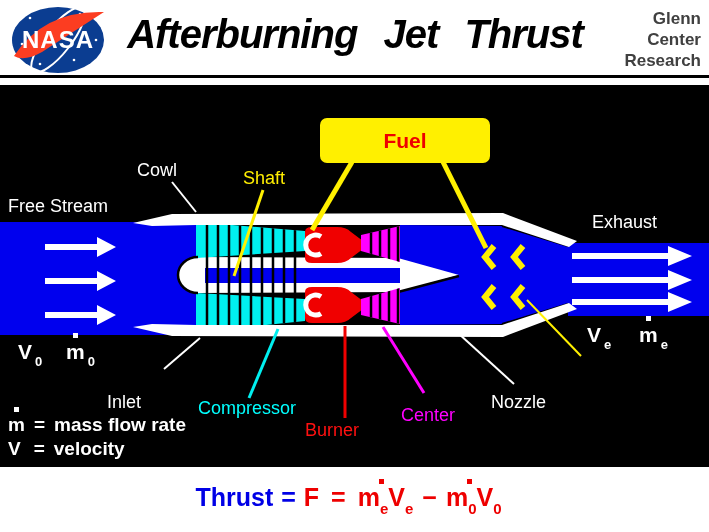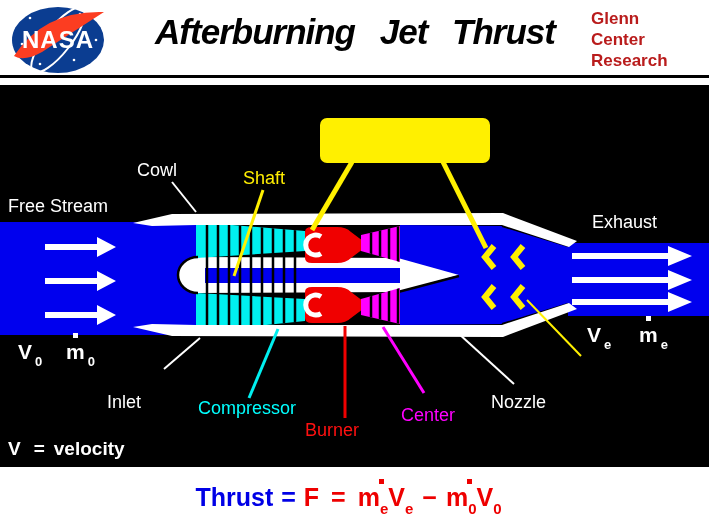--- a/index.html
+++ b/index.html
@@ -1,23 +1,23 @@
 <!DOCTYPE html>
 <html><head>
 <meta charset="utf-8">
 <style>
   html,body{margin:0;padding:0;background:#ffffff;}
   #page{position:relative;width:709px;height:532px;background:#ffffff;overflow:hidden;
         font-family:"Liberation Sans",sans-serif;}
   
   #hdr-title{position:absolute;left:120px;top:12px;width:470px;text-align:center;
-             font-size:35px;font-weight:bold;font-style:italic;color:#000;
+             font-size:40px;font-weight:bold;font-style:italic;color:#000;
              word-spacing:16px;letter-spacing:-1px;}
-  #hdr-org{position:absolute;right:8px;top:8px;width:110px;text-align:left;
-           font-size:17px;font-weight:bold;color:#b91c1c;line-height:21px;}
+  #hdr-org{position:absolute;right:8px;top:8px;width:110px;text-align:right;
+           font-size:17px;font-weight:bold;color:#404040;line-height:21px;}
   
   .lbl{position:absolute;font-weight:normal;font-size:18px;white-space:nowrap;z-index:5;}
   .white{color:#ffffff}.yellow{color:#ffee00}.cyan{color:#00ffff}
   .red{color:#ff1010}.magenta{color:#ff00ff}
   
   .var{position:absolute;color:#ffffff;font-weight:bold;font-size:21px;z-index:5;}
   .var .sub{font-size:13px;position:relative;top:7px;left:3px;}
   .base-wrap{position:relative;display:inline-block;}
   .overdot{position:absolute;width:5px;height:5px;background:#ffffff;left:50%;
            margin-left:-2px;top:-7px;}
@@ -152,40 +152,44 @@
     <line x1="278" y1="329" x2="249" y2="398" stroke="#00efef" stroke-width="3"></line>
     <line x1="345" y1="326" x2="345" y2="418" stroke="#f00000" stroke-width="3"></line>
     <line x1="383" y1="327" x2="424" y2="393" stroke="#ff00ff" stroke-width="3"></line>
     <line x1="458" y1="333" x2="514" y2="384" stroke="#ffffff" stroke-width="2"></line>
     <line x1="527" y1="300" x2="581" y2="356" stroke="#fff000" stroke-width="2"></line>
   </svg>
 
   <div class="lbl white" style="left:8px;top:196px;">Free Stream</div>
   <div class="lbl white" style="left:137px;top:160px;">Cowl</div>
   <div class="lbl yellow" style="left:243px;top:168px;text-align:right;">Shaft</div>
+  <div id="fuel-label">Fuel</div>
   <div class="lbl white" style="left:592px;top:212px;">Exhaust</div>
   <div class="lbl white" style="left:107px;top:370px;margin-top:22px;">Inlet</div>
   <div class="lbl cyan" style="left:198px;top:398px;">Compressor</div>
   <div class="lbl red" style="left:305px;top:420px;text-align:center;">Burner</div>
   <div class="lbl magenta" style="left:401px;top:405px;">Center</div>
   <div class="lbl white" style="left:491px;top:392px;">Nozzle</div>
 
   <div class="var" style="left:18px;top:340px;">
     <span>V</span><span class="sub">0</span>
   </div>
   <div class="var" style="left:66px;top:340px;">
     <span class="base-wrap"><span>m</span><span class="overdot"></span></span><span class="sub">0</span>
   </div>
   <div class="var" style="left:587px;top:323px;">
     <span>V</span><span class="sub">e</span>
   </div>
   <div class="var" style="left:639px;top:323px;">
     <span class="base-wrap"><span>m</span><span class="overdot"></span></span><span class="sub">e</span>
   </div>
 
+  <div class="legend" style="left:8px;top:414px;">
+    <span class="base-wrap"><span>m</span><span class="overdot"></span></span><span class="eq">=</span><span>mass flow rate</span>
+  </div>
   <div class="legend" style="left:8px;top:438px;">
     <span>V</span><span class="eq" style="margin-left:13px;">=</span><span>velocity</span>
   </div>
 
   <div id="equation">
     <span class="blue">Thrust</span>
     <span class="blue" style="margin:0 8px;">=</span>
     <span class="ered">F</span>
     <span class="ered" style="margin:0 12px;">=</span>
     <span class="ered"><span class="base-wrap"><span>m</span><span class="overdot"></span></span><span class="sub">e</span></span>

